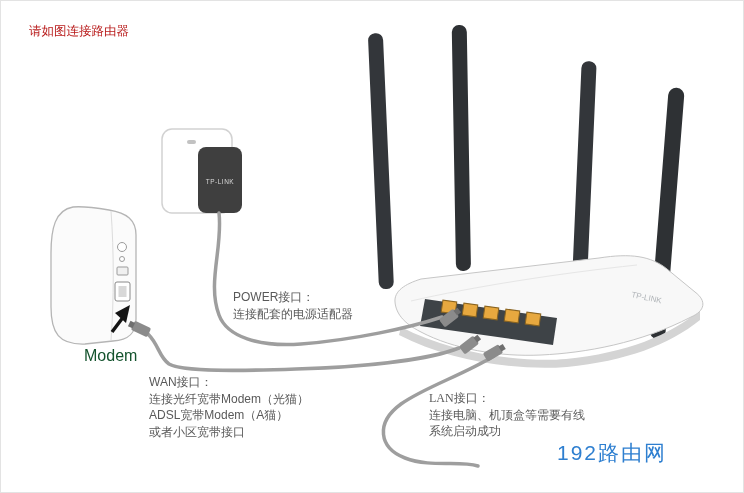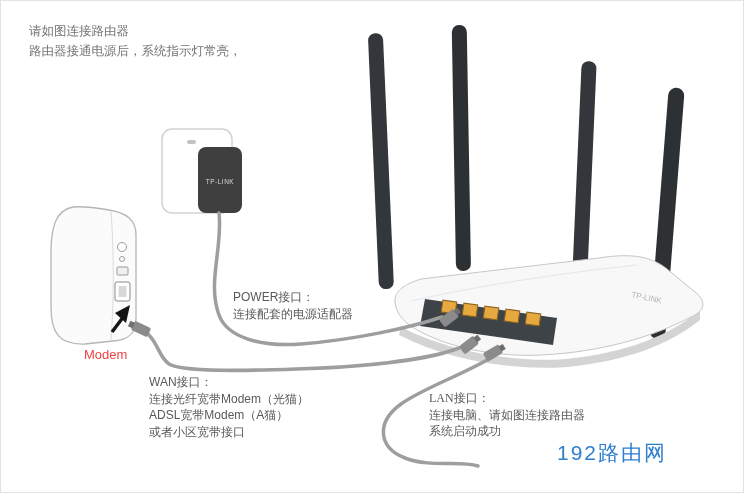--- a/index.html
+++ b/index.html
@@ -6,22 +6,22 @@
   .canvas{
     position:relative;
     width:744px;height:493px;
     background:#ffffff;
     overflow:hidden;
     font-family:"Liberation Sans","DejaVu Sans",sans-serif;
     border:1px solid #e3e3e3;
     box-sizing:border-box;
   }
   .abs{position:absolute;}
-  .instructions{left:28px;top:20px;font-size:12.5px;line-height:20px;color:#737373;}
-  .modem-label{left:83px;top:346px;font-size:13px;color:#ef4444;}
+  .instructions{left:28px;top:20px;font-size:12.5px;line-height:20px;color:#b91c1c;}
+  .modem-label{left:83px;top:346px;font-size:16px;color:#14532d;}
   .port-label{font-size:12px;line-height:16.5px;color:#595959;}
   .power-label{left:232px;top:288px;}
   .wan-label{left:148px;top:373px;}
   .lan-label{left:428px;top:389px;font-family:Liberation Serif, serif;}
   .watermark{
     left:556px;top:438px;
     font-size:21px;font-weight:400;letter-spacing:2px;
     color:#2E7FD0;
   }
   svg{position:absolute;left:0;top:0;}
@@ -97,38 +97,37 @@
       </g>
       <g transform="rotate(25 140 328)">
         <rect x="131" y="323" width="18" height="10" rx="2" fill="#8b8b8b"></rect>
         <rect x="127" y="325" width="5" height="6" fill="#6f6f6f"></rect>
       </g>
     </g>
   </svg>
 
   <div class="abs instructions">
     <div>请如图连接路由器</div>
-    <div>路由器接通电源后，系统指示灯常亮，</div>
   </div>
 
   <div class="abs modem-label">Modem</div>
 
   <div class="abs port-label wan-label">
     <div>WAN接口：</div>
     <div>连接光纤宽带Modem（光猫）</div>
     <div>ADSL宽带Modem（A猫）</div>
     <div>或者小区宽带接口</div>
   </div>
 
   <div class="abs port-label power-label">
     <div>POWER接口：</div>
     <div>连接配套的电源适配器</div>
   </div>
 
   <div class="abs port-label lan-label">
     <div>LAN接口：</div>
-    <div>连接电脑、请如图连接路由器</div>
+    <div>连接电脑、机顶盒等需要有线</div>
     <div>系统启动成功</div>
   </div>
 
   <div class="abs watermark">192路由网</div>
 
 </div>
 
 </body></html>

